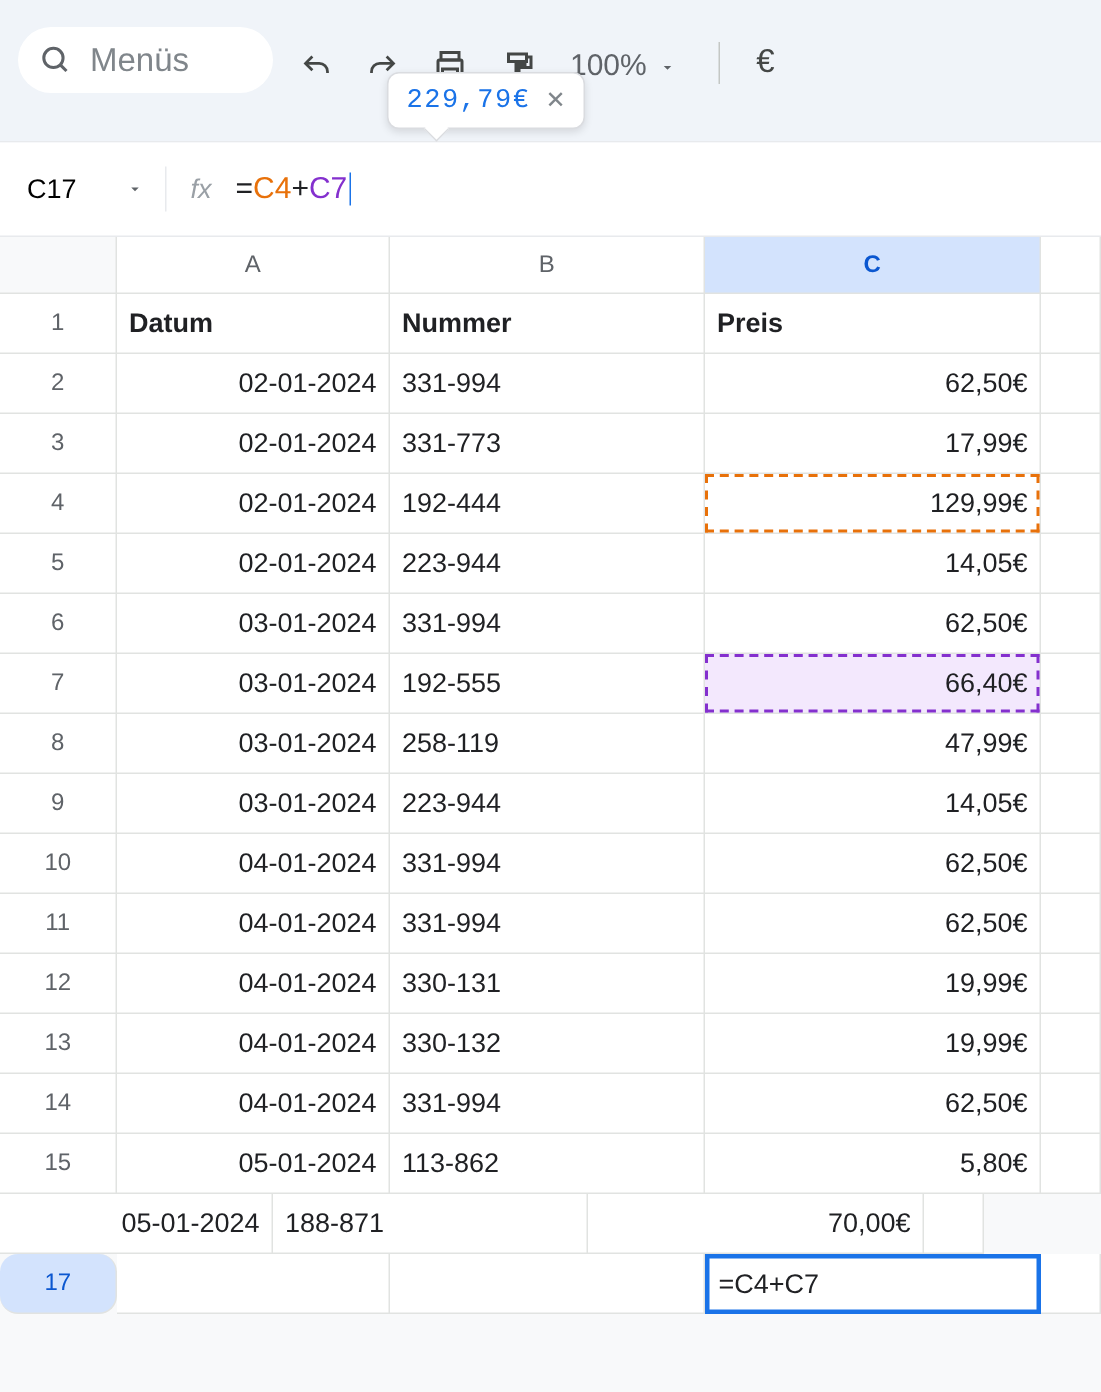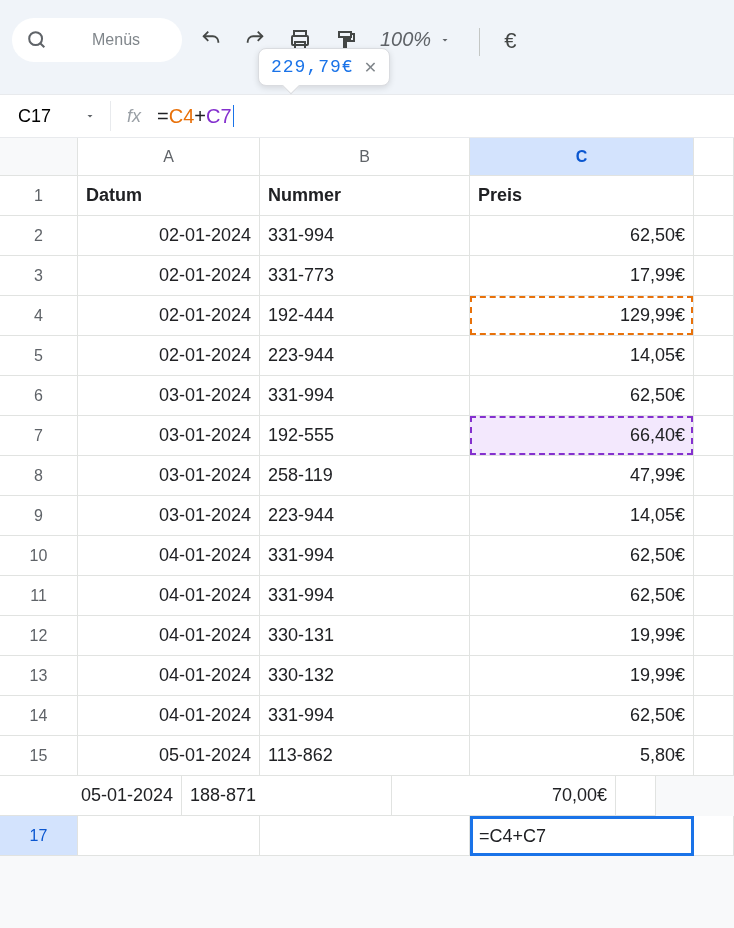--- a/index.html
+++ b/index.html
@@ -24,38 +24,37 @@
   background: #fff;
   border-radius: 24px;
   height: 44px;
   display: flex;
   align-items: center;
   padding: 0 20px 0 14px;
   gap: 12px;
   min-width: 170px;
 }
 .menu-pill .searchicn { color: #5f6368; }
-.menu-pill span { font-size: 16px; color: #80868b; margin-left: 32px; }
+.menu-pill span { font-size: 22px; color: #80868b; }
 .tool-icons {
   display: flex;
-  align-items: flex-start;
+  align-items: flex-end;
   gap: 22px;
   padding-top: 10px;
   color: #444746;
-  font-style: italic;
 }
 .tool-icons .zoom { 
   display: flex; align-items: center; gap: 8px;
   font-size: 20px; color: #5f6368; 
 }
 .divider { width: 1px; height: 28px; background: #c4c7c5; margin: 0 6px; }
 .euro { font-size: 22px; color: #444746; padding-top:10px;}
 
 .formula-bar {
-  height: 43px;
+  height: 63px;
   background: #fff;
   display: flex;
   align-items: center;
   border-bottom: 1px solid #e8eaed;
   font-size: 18px;
 }
 .cell-ref {
   width: 110px;
   padding-left: 18px;
   display: flex;
@@ -86,21 +85,21 @@
 .col-B { width: 210px; }
 .col-C { width: 224px; }
 .col-D { width: 40px; }
 
 .row { display: flex; height: 40px; }
 .row-h { 
   width: 78px; background: #fff; border-right: 1px solid #e1e3e1; border-bottom: 1px solid #e1e3e1;
   display: flex; align-items: center; justify-content: center;
   font-size: 16px; color: #5f6368;
 }
-.row-h.sel { background: #d3e3fd; color: #0b57d0; }
+.row-h.sel { background: #d3e3fd; color: #0b57d0; border-radius: 12px; }
 .cell {
   border-right: 1px solid #e1e3e1; border-bottom: 1px solid #e1e3e1;
   background: #fff; padding: 0 8px; display: flex; align-items: center;
   font-size: 18px; color: #202124;
 }
 .cell.hdr { font-weight: 700; }
 .cell.right { justify-content: flex-end; }
 
 .ref-hl-orange {
   position: relative;

